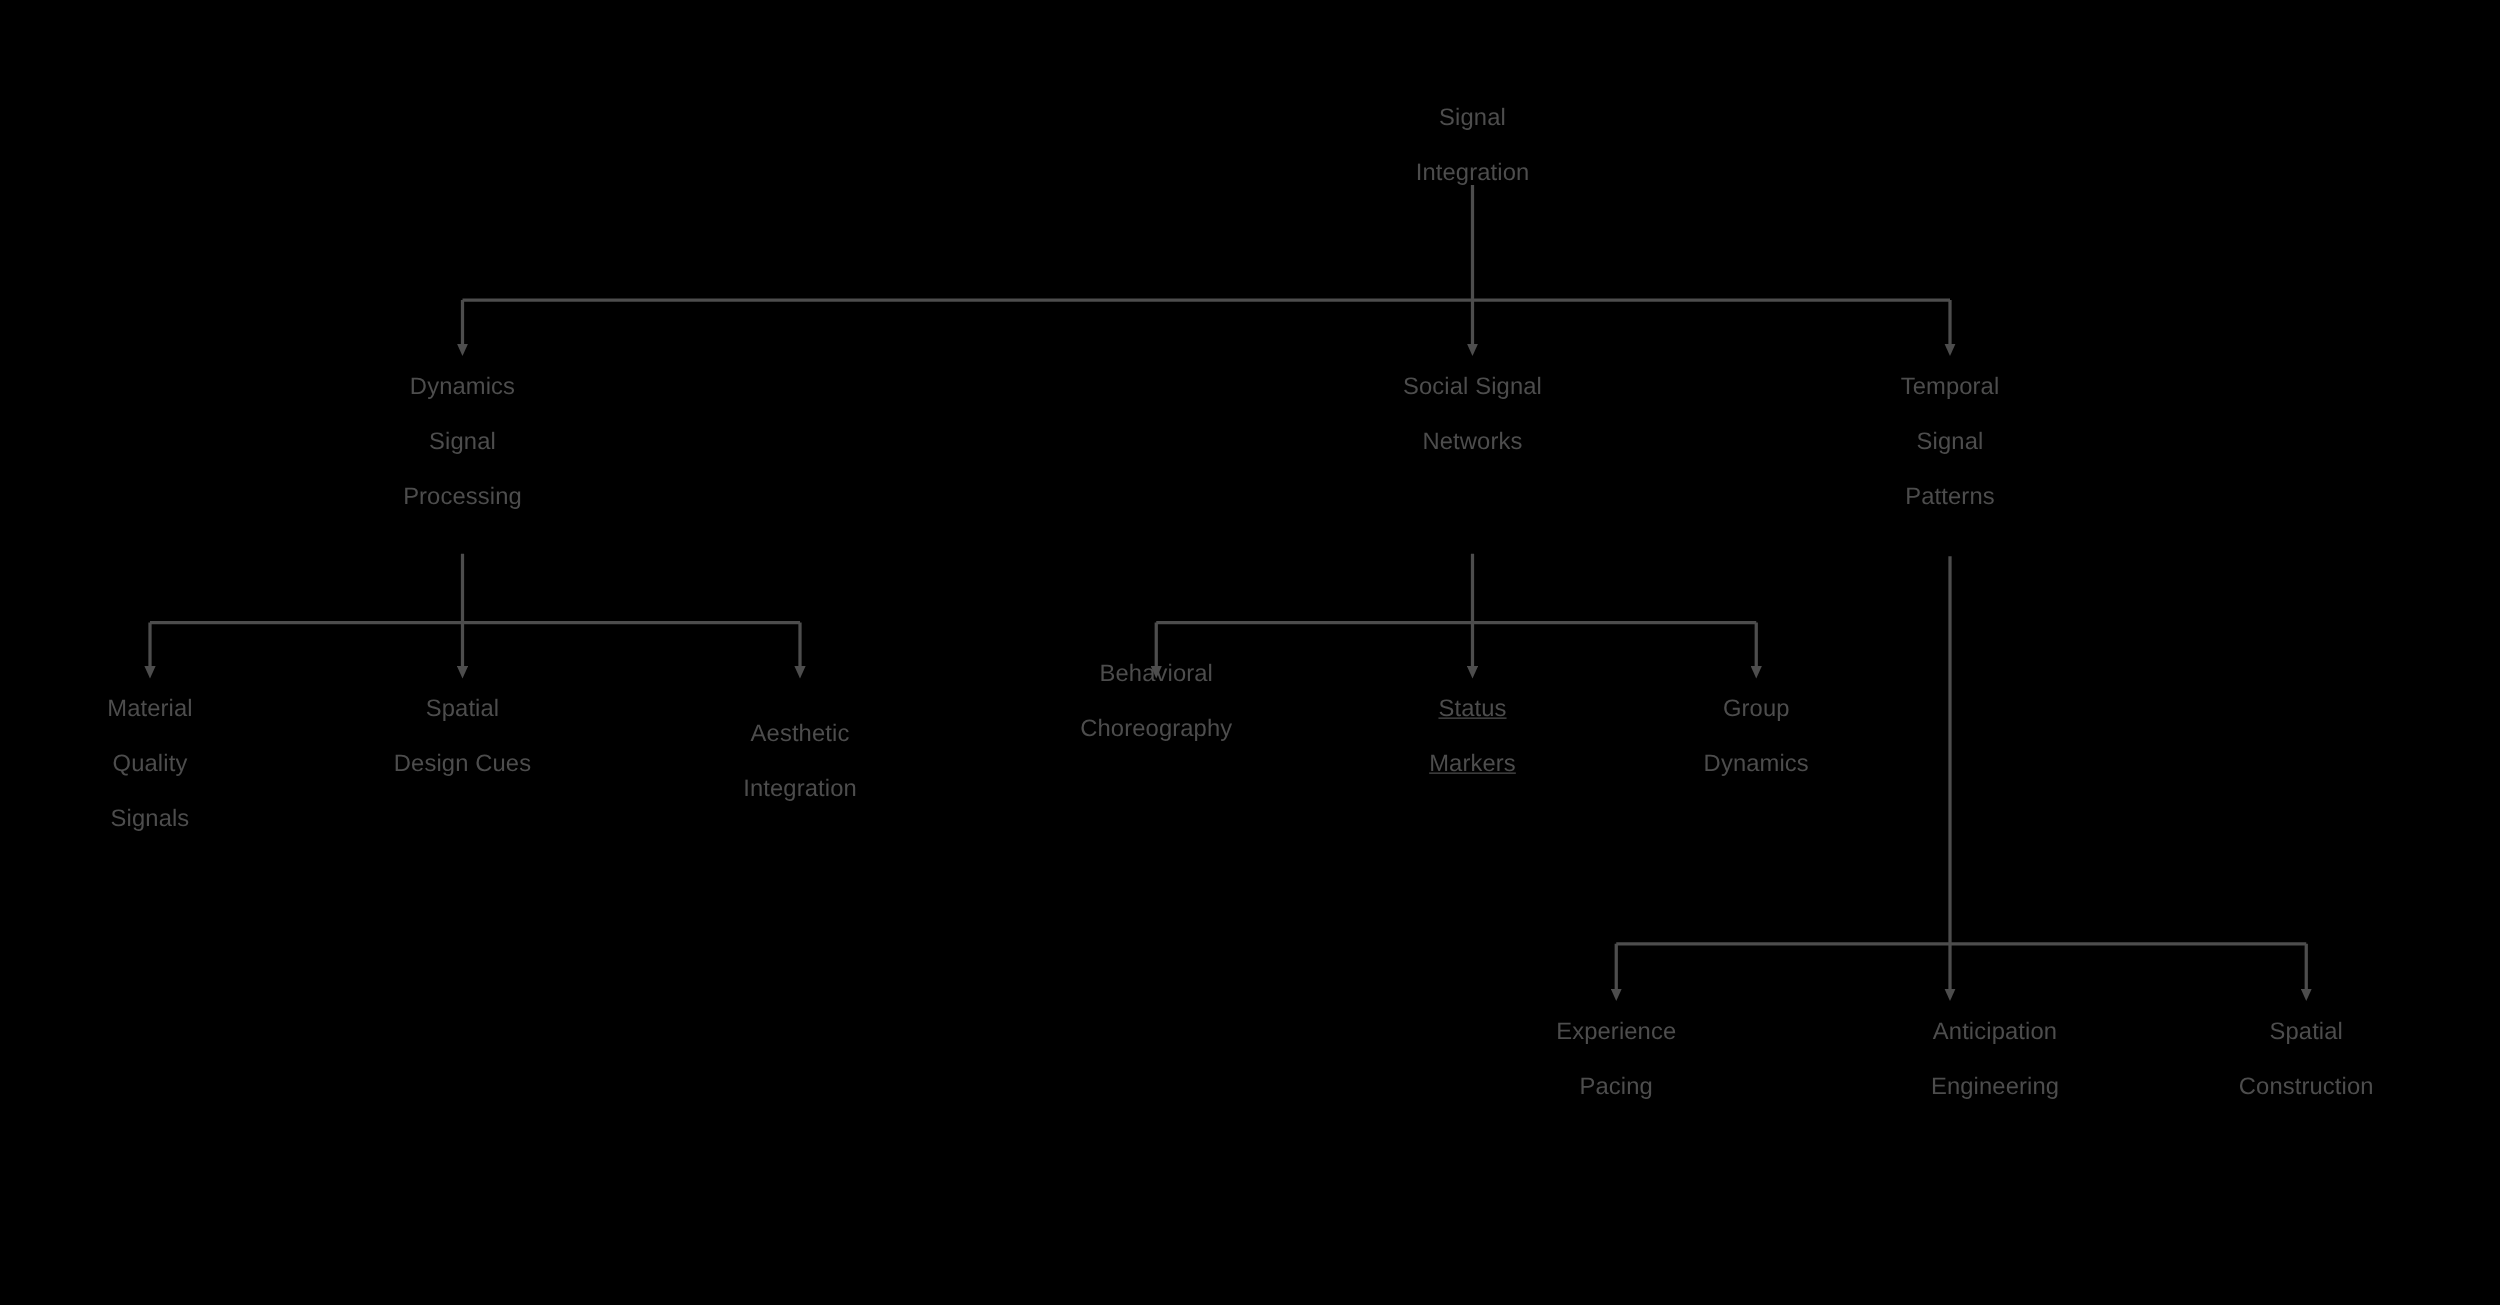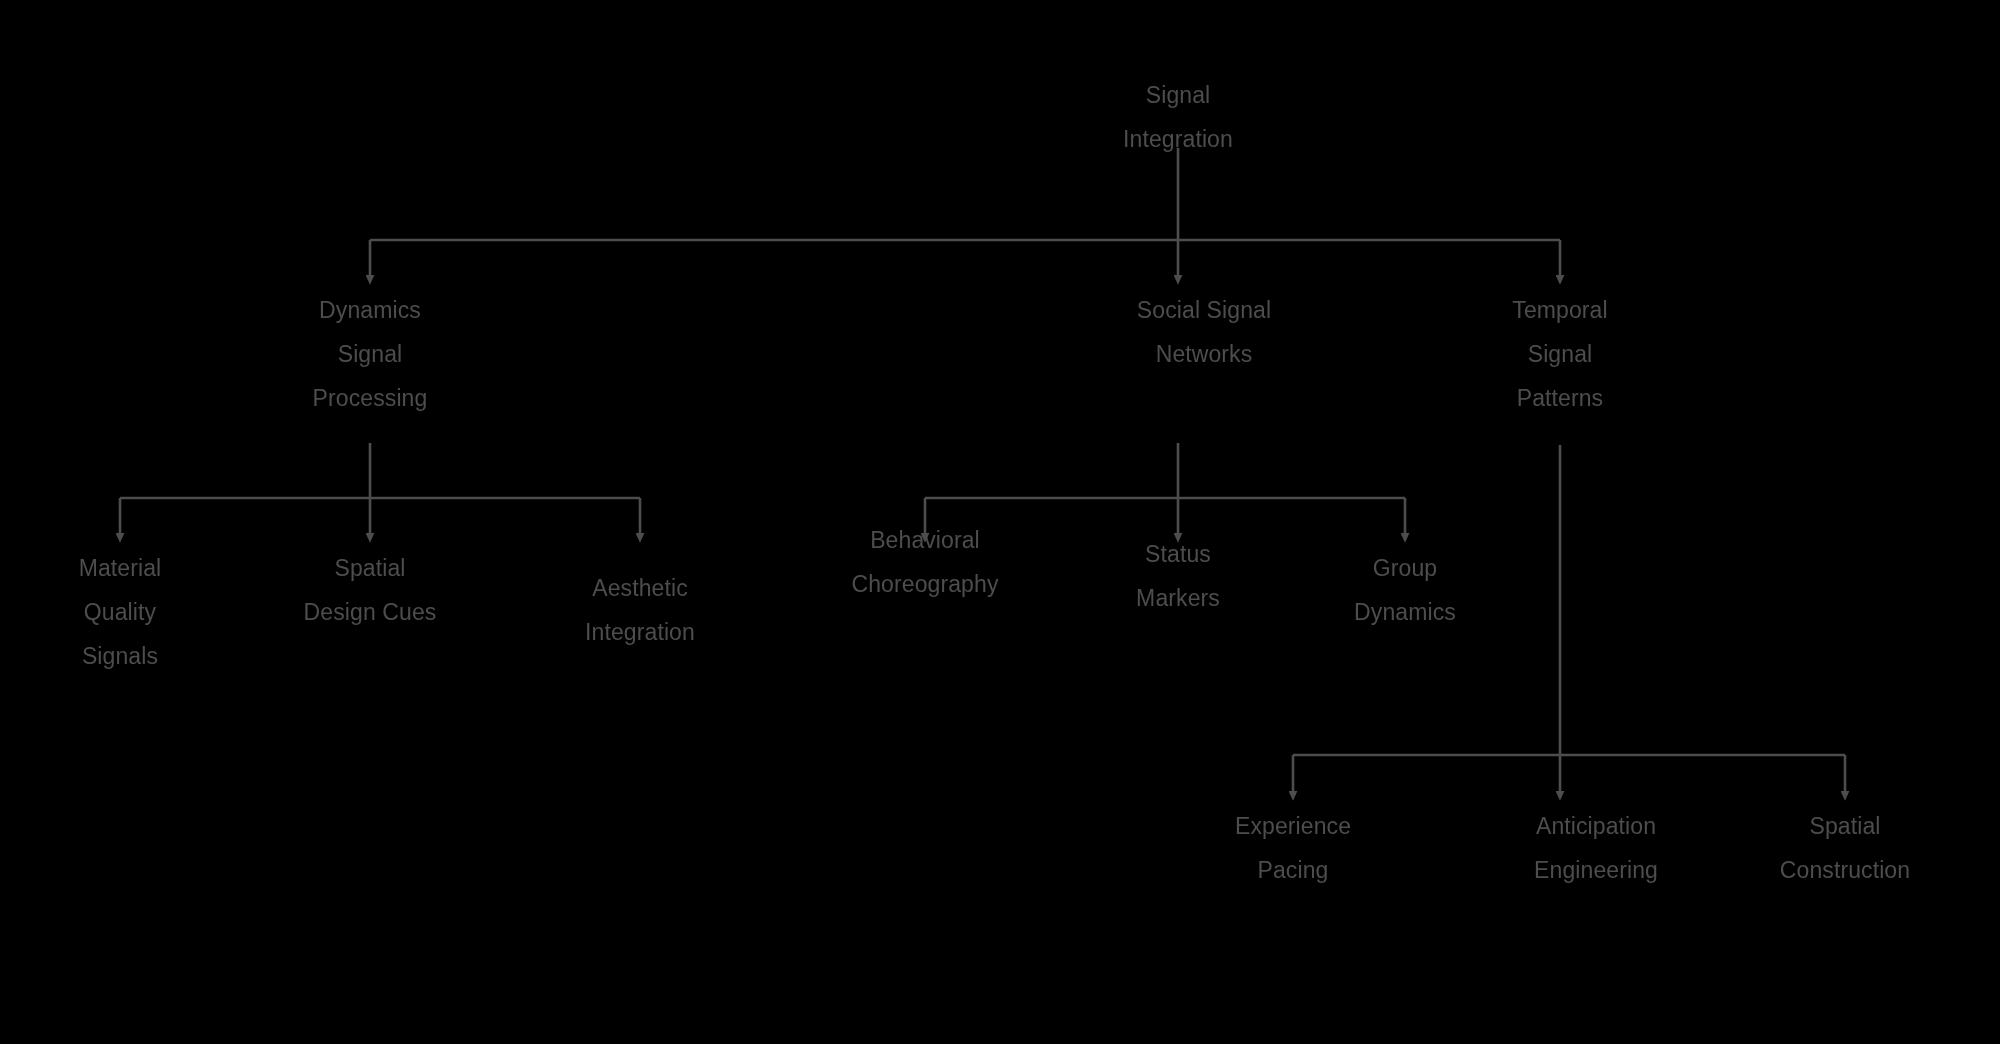--- a/index.html
+++ b/index.html
@@ -19,21 +19,21 @@
     top: 0;
     left: 0;
     width: 2000px;
     height: 1044px;
   }
   .node {
     position: absolute;
     text-align: center;
     color: #4d4d4d;
     font-family: "Liberation Sans", sans-serif;
-    font-size: 23px;
+    font-size: 19px;
     line-height: 44px;
     font-weight: 400;
     letter-spacing: 0.1px;
     white-space: pre-line;
     transform: translateX(-50%);
     user-select: none;
   }
 </style>
 </head>
 <body>
@@ -80,41 +80,41 @@
     </g>
   </svg>
 
   <div class="node" style="left:1178px; top:73px;">Signal
 Integration</div>
 
   <div class="node" style="left:370px; top:288px;">Dynamics
 Signal
 Processing</div>
 
-  <div class="node" style="left:1204px; top:288px;text-align:center;">Social Signal
+  <div class="node" style="left:1178px; top:288px;text-align:center;">Social Signal
 Networks</div>
 
   <div class="node" style="left:1560px; top:288px;">Temporal
 Signal
 Patterns</div>
 
   <div class="node" style="left:120px; top:546px;">Material
 Quality
 Signals</div>
 
   <div class="node" style="left:370px; top:546px;">Spatial
 Design Cues</div>
 
   <div class="node" style="left:640px; top:546px;margin-top:20px;">Aesthetic
 Integration</div>
 
   <div class="node" style="left:925px; top:518px;">Behavioral
 Choreography</div>
 
-  <div class="node" style="left:1178px; top:532px;">Status
+  <div class="node" style="left:1178px; top:546px;text-decoration:underline;">Status
 Markers</div>
 
   <div class="node" style="left:1405px; top:546px;">Group
 Dynamics</div>
 
   <div class="node" style="left:1293px; top:804px;">Experience
 Pacing</div>
 
   <div class="node" style="left:1560px; top:804px;margin-left:36px;">Anticipation
 Engineering</div>

